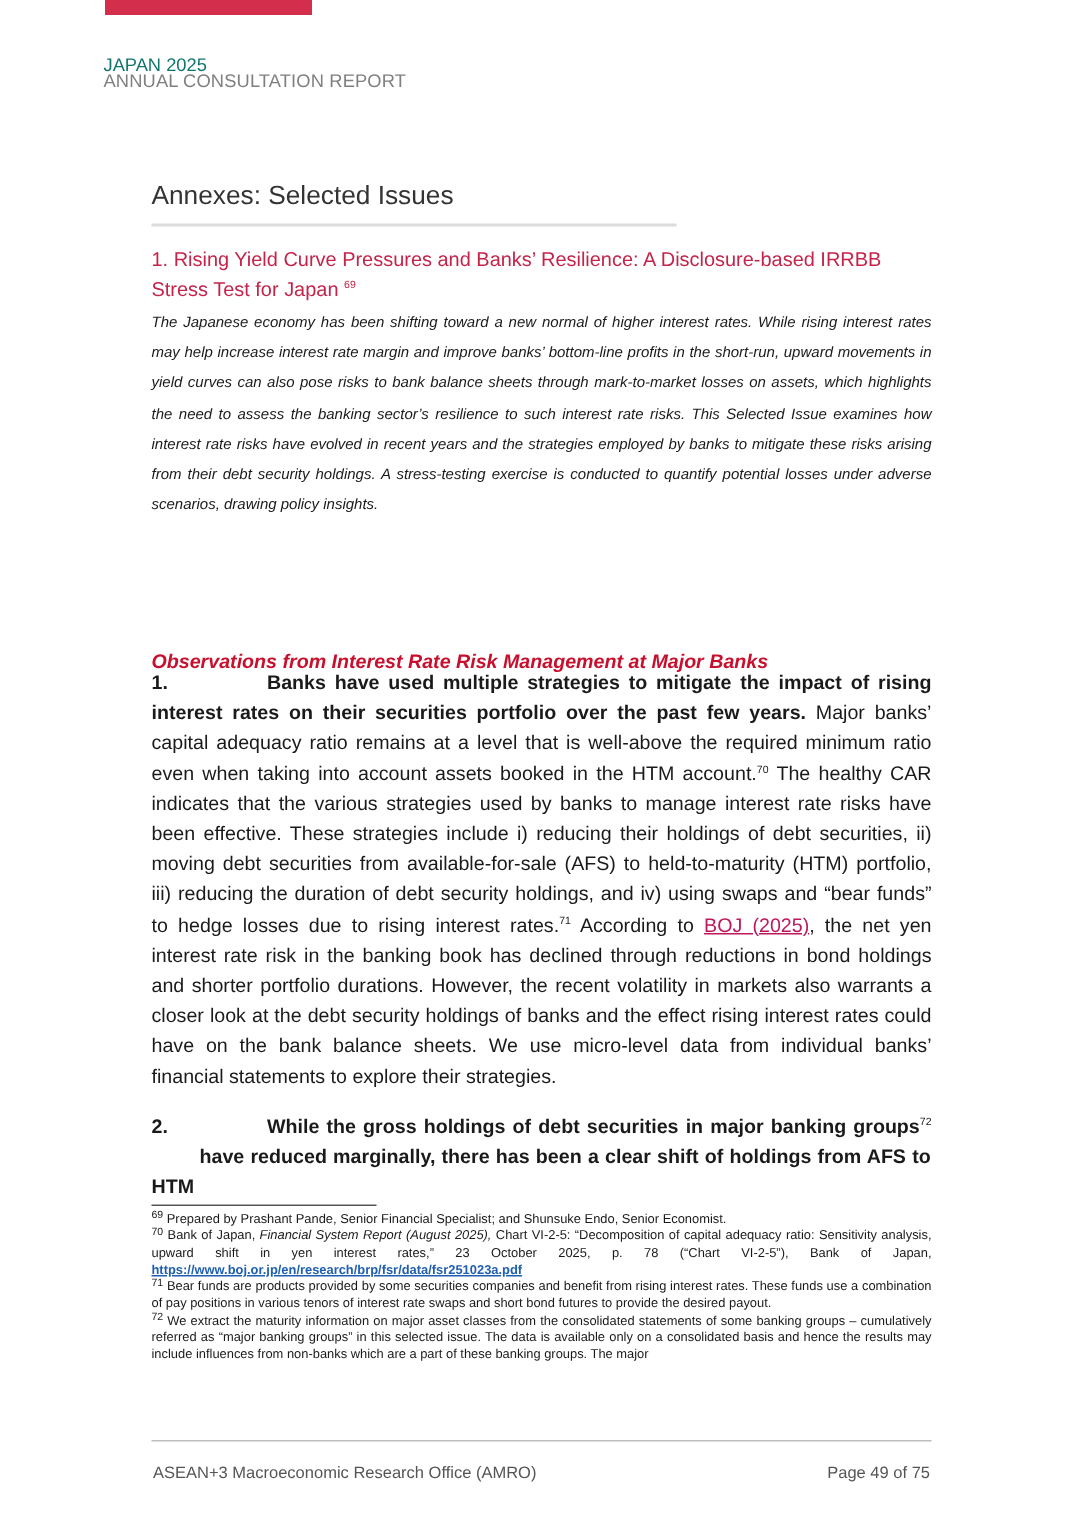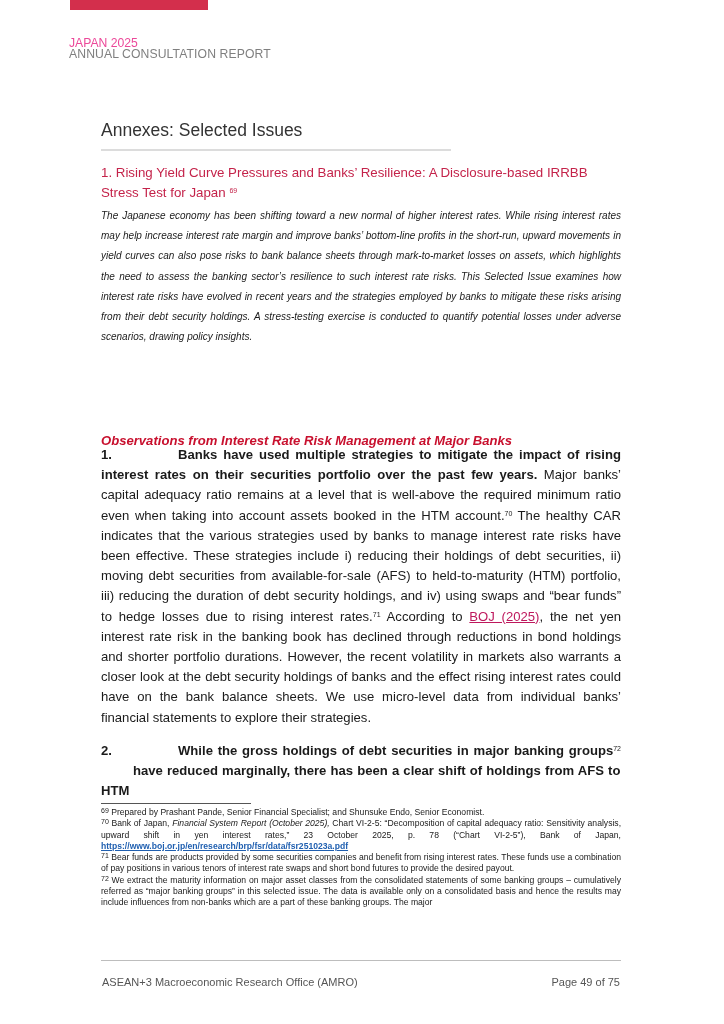--- a/index.html
+++ b/index.html
@@ -30,21 +30,21 @@
     font-size: 12.2px;
     color: #7f7f7f;
     letter-spacing: 0.1px;
     margin-top: 25px;
   }
   .header-line2 {
     position: absolute;
     left: 69px;
     top: 36px;
     font-size: 12.2px;
-    color: #ec4899;
+    color: #0f766e;
   }
   .section-title {
     position: absolute;
     left: 101px;
     top: 120px;
     font-size: 17.5px;
     color: #333333;
   }
   .section-sep {
     position: absolute;
@@ -184,20 +184,20 @@
 </div>
 
 <div class="para p2 body">
   <span class="num">2.</span><b>While the gross holdings of debt securities in major banking groups</b><sup>72</sup><b> have reduced marginally, there has been a clear shift of holdings from AFS to HTM</b>
 </div>
 
 <div class="fn-sep"></div>
 
 <div class="footnotes">
   <p class="fn"><sup>69</sup><span> Prepared by Prashant Pande, Senior Financial Specialist; and Shunsuke Endo, Senior Economist.</span></p>
-  <p class="fn"><sup>70</sup><span> Bank of Japan, </span><i>Financial System Report (October 2025),</i><span> Chart VI-2-5: “Decomposition of capital adequacy ratio: Sensitivity analysis, upward shift in yen interest rates,” 23 October 2025, p. 78 (“Chart VI-2-5”), Bank of Japan, </span><a class="flink">https://www.boj.or.jp/en/research/brp/fsr/data/fsr251023a.pdf</a></p>
+  <p class="fn"><sup>70</sup><span> Bank of Japan, </span><i>Financial System Report (August 2025),</i><span> Chart VI-2-5: “Decomposition of capital adequacy ratio: Sensitivity analysis, upward shift in yen interest rates,” 23 October 2025, p. 78 (“Chart VI-2-5”), Bank of Japan, </span><a class="flink">https://www.boj.or.jp/en/research/brp/fsr/data/fsr251023a.pdf</a></p>
   <p class="fn"><sup>71</sup><span> Bear funds are products provided by some securities companies and benefit from rising interest rates. These funds use a combination of pay positions in various tenors of interest rate swaps and short bond futures to provide the desired payout.</span></p>
   <p class="fn"><sup>72</sup><span> We extract the maturity information on major asset classes from the consolidated statements of some banking groups – cumulatively referred as “major banking groups” in this selected issue. The data is available only on a consolidated basis and hence the results may include influences from non-banks which are a part of these banking groups. The major</span></p>
 </div>
 
 <div class="footer-sep"></div>
 <div class="footer-left">ASEAN+3 Macroeconomic Research Office (AMRO)</div>
 <div class="footer-right">Page 49 of 75</div>
 
 </body></html>

